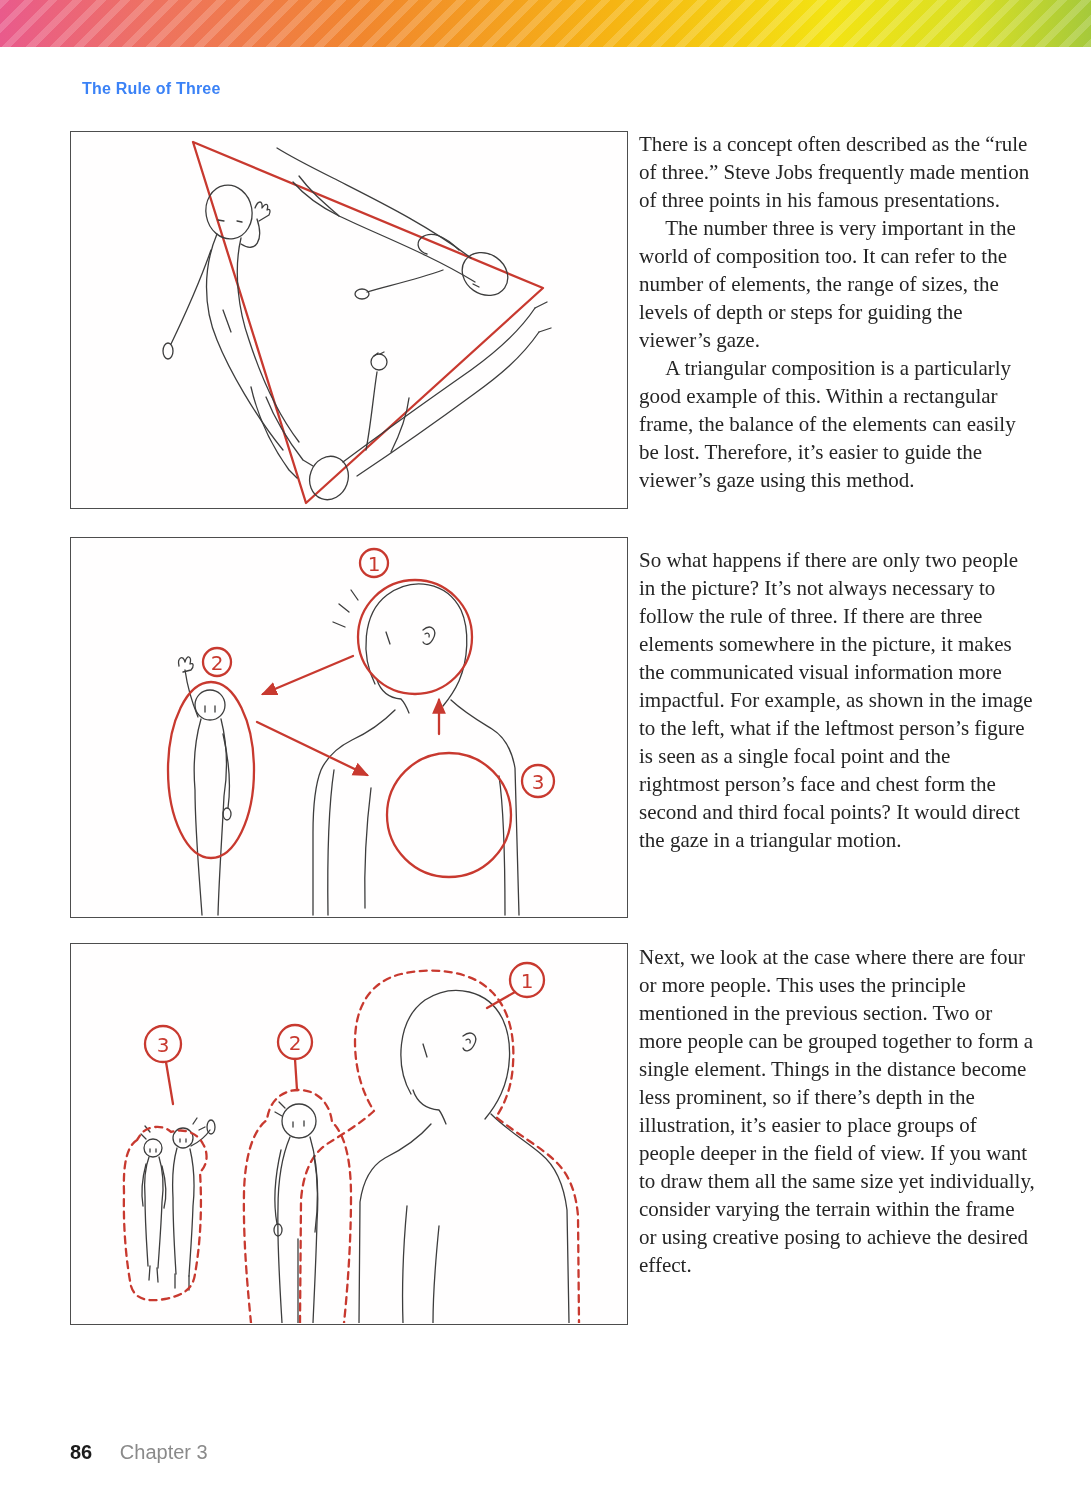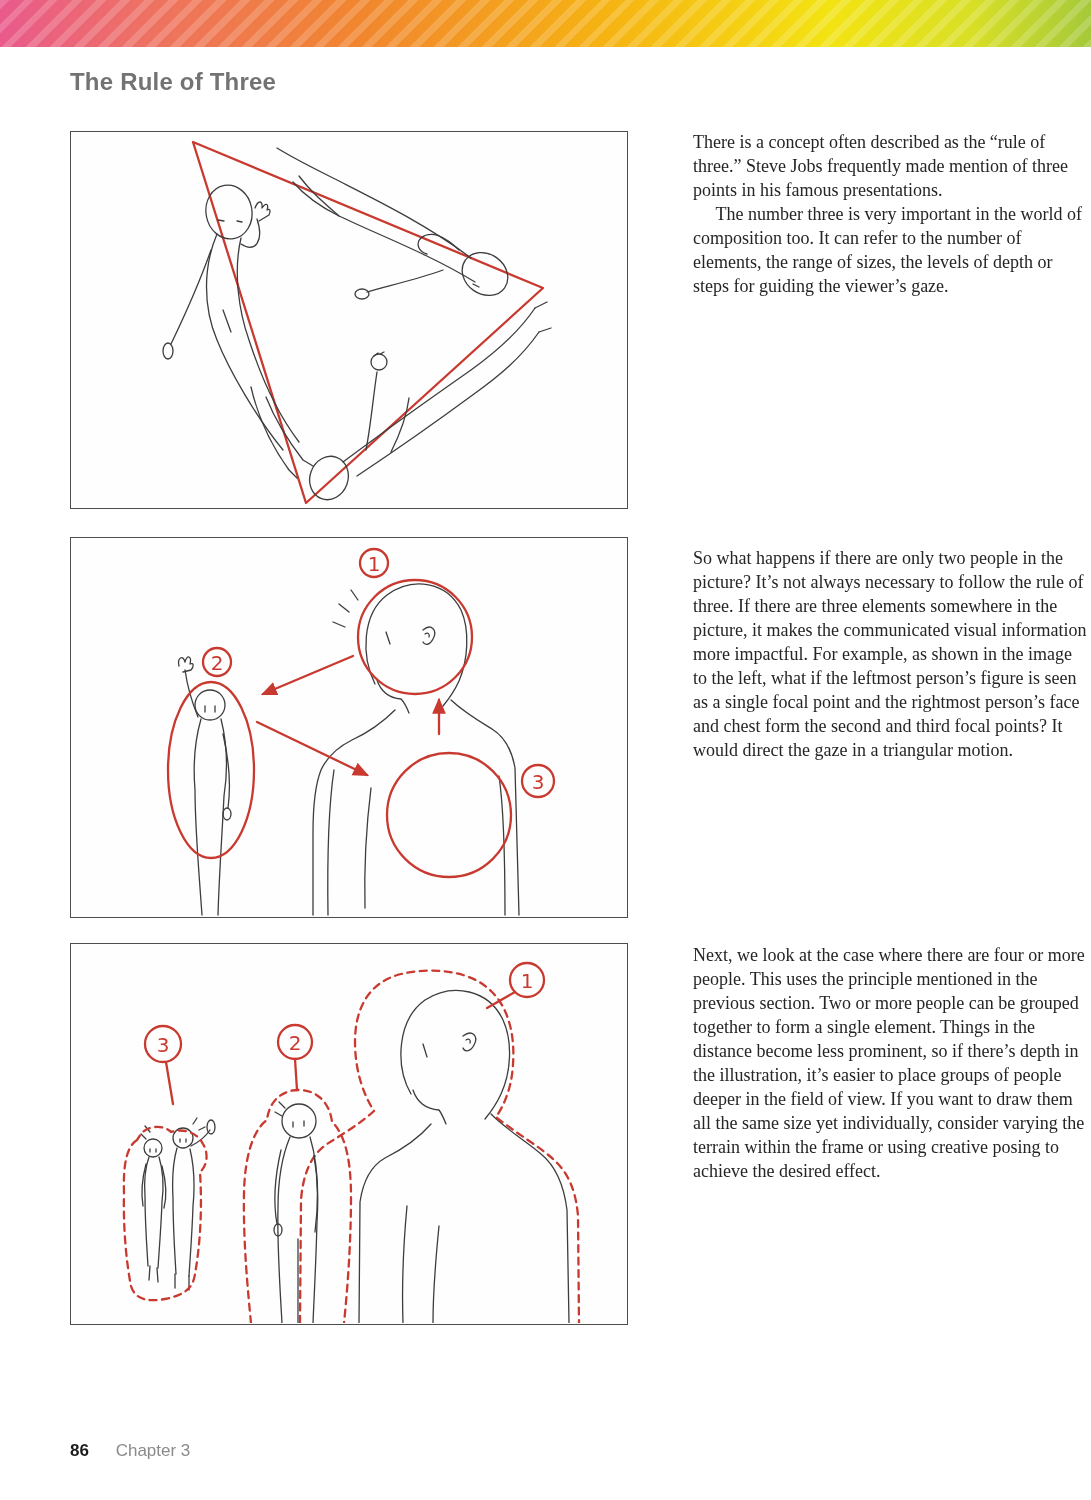--- a/index.html
+++ b/index.html
@@ -2,38 +2,38 @@
 <html><head>
 <meta charset="utf-8">
 <style>
   html,body{margin:0;padding:0;background:#ffffff;}
   .page{position:relative;width:1091px;height:1500px;background:#ffffff;overflow:hidden;
         font-family:"Liberation Serif",serif;}
   .banner{position:absolute;left:0;top:0;width:1091px;height:47px;
     background:
       repeating-linear-gradient(135deg, rgba(255,255,255,0.18) 0 7px, rgba(255,255,255,0) 7px 17px),
       linear-gradient(90deg,#e95a8c 0%,#ee7261 14%,#f1862e 33%,#f6b413 56%,#f3e312 76%,#d9df25 89%,#a5c93b 100%);}
-  .heading{position:absolute;left:70px;top:68px;margin:0;
-    font-family:"Liberation Sans",sans-serif;font-weight:bold;font-size:24px;
-    color:#737373;letter-spacing:0.2px;}
+  .heading{position:absolute;left:70px;top:68px;margin:12px;
+    font-family:"Liberation Sans",sans-serif;font-weight:bold;font-size:16px;
+    color:#3b82f6;letter-spacing:0.2px;}
   .panel{position:absolute;left:70px;width:558px;background:#fffefe;
     border:1.5px solid #4d4d4d;box-sizing:border-box;}
   .panel svg{display:block;}
   #panel1{top:131px;height:378px;}
   #panel2{top:537px;height:381px;}
   #panel3{top:943px;height:382px;}
-  .coltext{position:absolute;left:693px;width:396px;font-size:18px;line-height:1.335;
+  .coltext{position:absolute;left:639px;width:396px;font-size:21px;line-height:1.335;
     color:#252525;text-align:left;}
   #text1{top:130px;}
   #text2{top:538px;margin-top:8px;}
   #text3{top:943px;}
   .coltext p{margin:0;text-indent:1.25em;}
   .coltext p:first-child{text-indent:0;}
   .footer{position:absolute;left:70px;top:1441px;font-family:"Liberation Sans",sans-serif;
-    font-size:17px;}
+    font-size:20px;}
   .footer .num{font-weight:bold;color:#1c1c1c;}
   .footer .chap{color:#8a8a8a;margin-left:22px;font-weight:normal;}
   .sk{fill:none;stroke:#3d3d3d;stroke-width:1.3;stroke-linecap:round;stroke-linejoin:round;}
   .rd{fill:none;stroke:#c8392f;stroke-width:2.3;stroke-linecap:round;stroke-linejoin:round;}
   .rdd{fill:none;stroke:#c8392f;stroke-width:2.3;stroke-linecap:round;stroke-linejoin:round;
        stroke-dasharray:7 5.5;}
   .badge{fill:#c8392f;font-family:"DejaVu Sans",sans-serif;font-size:20px;text-anchor:middle;}
 </style>
 </head>
 <body>
@@ -191,20 +191,21 @@
         <circle class="rd" cx="92" cy="100" r="18"></circle>
         <text class="badge" x="92" y="108">3</text>
         <path class="rd" d="M95 118 L102 160"></path>
       </g>
     </svg>
   </div>
 
   <div class="coltext" id="text1">
     <p>There is a concept often described as the “rule of three.” Steve Jobs frequently made mention of three points in his famous presentations.</p>
     <p>The number three is very important in the world of composition too. It can refer to the number of elements, the range of sizes, the levels of depth or steps for guiding the viewer’s gaze.</p>
+    <p>A triangular composition is a particularly good example of this. Within a rectangular frame, the balance of the elements can easily be lost. Therefore, it’s easier to guide the viewer’s gaze using this method.</p>
   </div>
 
   <div class="coltext" id="text2">
     <p>So what happens if there are only two people in the picture? It’s not always necessary to follow the rule of three. If there are three elements somewhere in the picture, it makes the communicated visual information more impactful. For example, as shown in the image to the left, what if the leftmost person’s figure is seen as a single focal point and the rightmost person’s face and chest form the second and third focal points? It would direct the gaze in a triangular motion.</p>
   </div>
 
   <div class="coltext" id="text3">
     <p>Next, we look at the case where there are four or more people. This uses the principle mentioned in the previous section. Two or more people can be grouped together to form a single element. Things in the distance become less prominent, so if there’s depth in the illustration, it’s easier to place groups of people deeper in the field of view. If you want to draw them all the same size yet individually, consider varying the terrain within the frame or using creative posing to achieve the desired effect.</p>
   </div>
 

